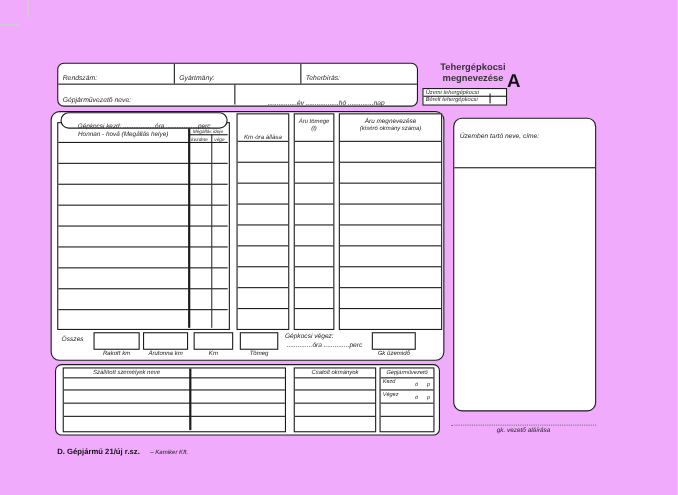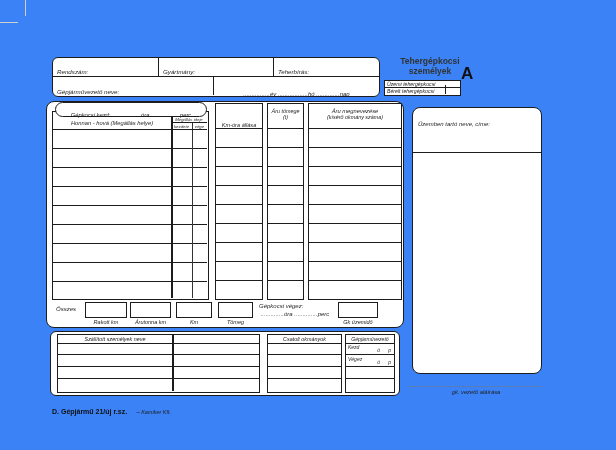--- a/index.html
+++ b/index.html
@@ -1,18 +1,18 @@
 <!DOCTYPE html>
 <html><head>
 <meta charset="utf-8">
 <style>
   * { margin:0; padding:0; box-sizing:border-box; }
   html,body { width:616px; height:450px; }
   body { background:#fdfdfd; font-family:"Liberation Sans", sans-serif; color:#222; }
-  .page { position:relative; width:616px; height:450px; background:#3b82f6; overflow:hidden; }
+  .page { position:relative; width:616px; height:450px; background:#f0abfc; overflow:hidden; }
   .abs { position:absolute; }
   .box { border:1.5px solid #1c1c1c; background:#fff; }
   .lbl { font-style:italic; color:#1f1f1f; white-space:nowrap; }
   .ctr { text-align:center; }
   .trow { border-bottom:1.5px solid #1c1c1c; }
   .rows .trow:last-child { border-bottom:none; }
   .vline { position:absolute; background:#1c1c1c; }
   .hline { position:absolute; background:#1c1c1c; }
   .hdr-bot { border-bottom:1.5px solid #1c1c1c; }
   .u-lbl { font-style:italic; font-size:5.5px; text-align:center; position:absolute; white-space:nowrap; }
@@ -47,21 +47,21 @@
         <span class="lbl" style="font-size:6.2px;">Gépjárművezető neve:</span>
       </div>
       <div class="ctr" style="flex:1; padding-top:5px;">
         <span class="lbl" style="font-size:6px;">................év ..................hó ..............nap</span>
       </div>
     </div>
   </div>
 
   <div class="abs ctr" style="left:386px; top:56px; width:88px; font-size:8.5px; font-weight:bold; color:#333; line-height:10px;">
     <div>Tehergépkocsi</div>
-    <div>személyek</div>
+    <div>megnevezése</div>
   </div>
 
   <div class="abs box" style="left:384px; top:80px; width:77px; height:16px;">
     <div style="height:7px; border-bottom:1px solid #1c1c1c; padding:0 2px;">
       <span class="lbl" style="font-size:5.2px; line-height:7px; display:block;">Üzemi tehergépkocsi</span>
     </div>
     <div style="height:6px; padding:0 2px;">
       <span class="lbl" style="font-size:5.2px; line-height:6px; display:block;">Bérelt tehergépkocsi</span>
     </div>
     <div class="vline" style="left:60px; top:4px; width:1.2px; height:9px;"></div>

